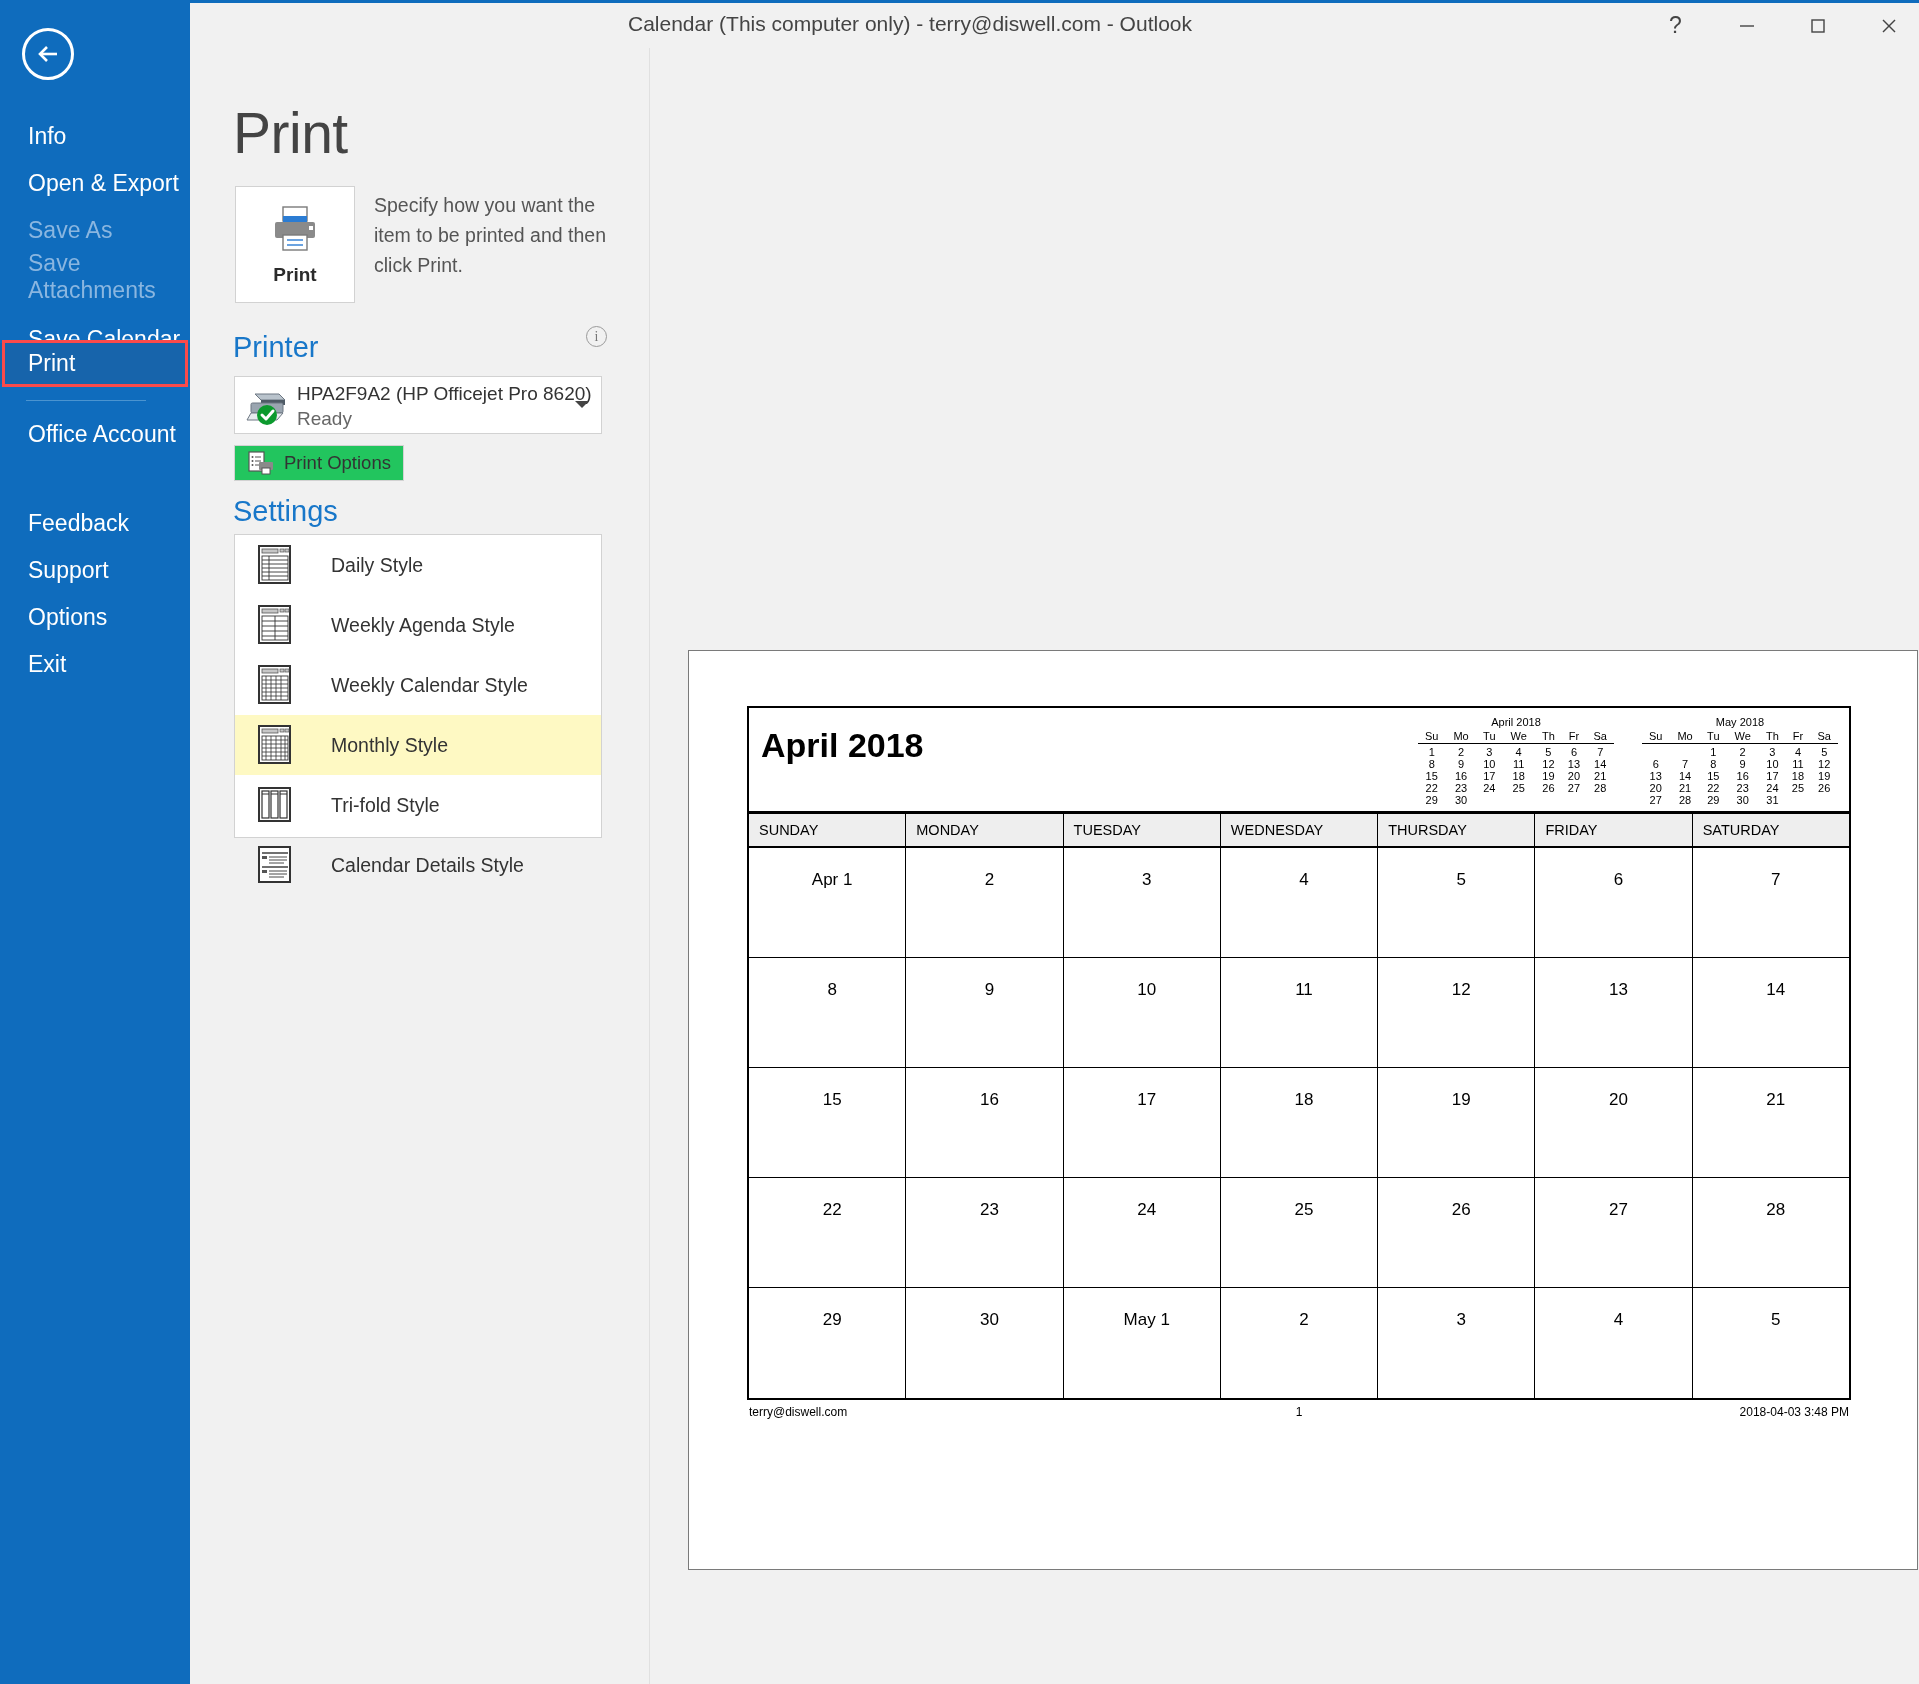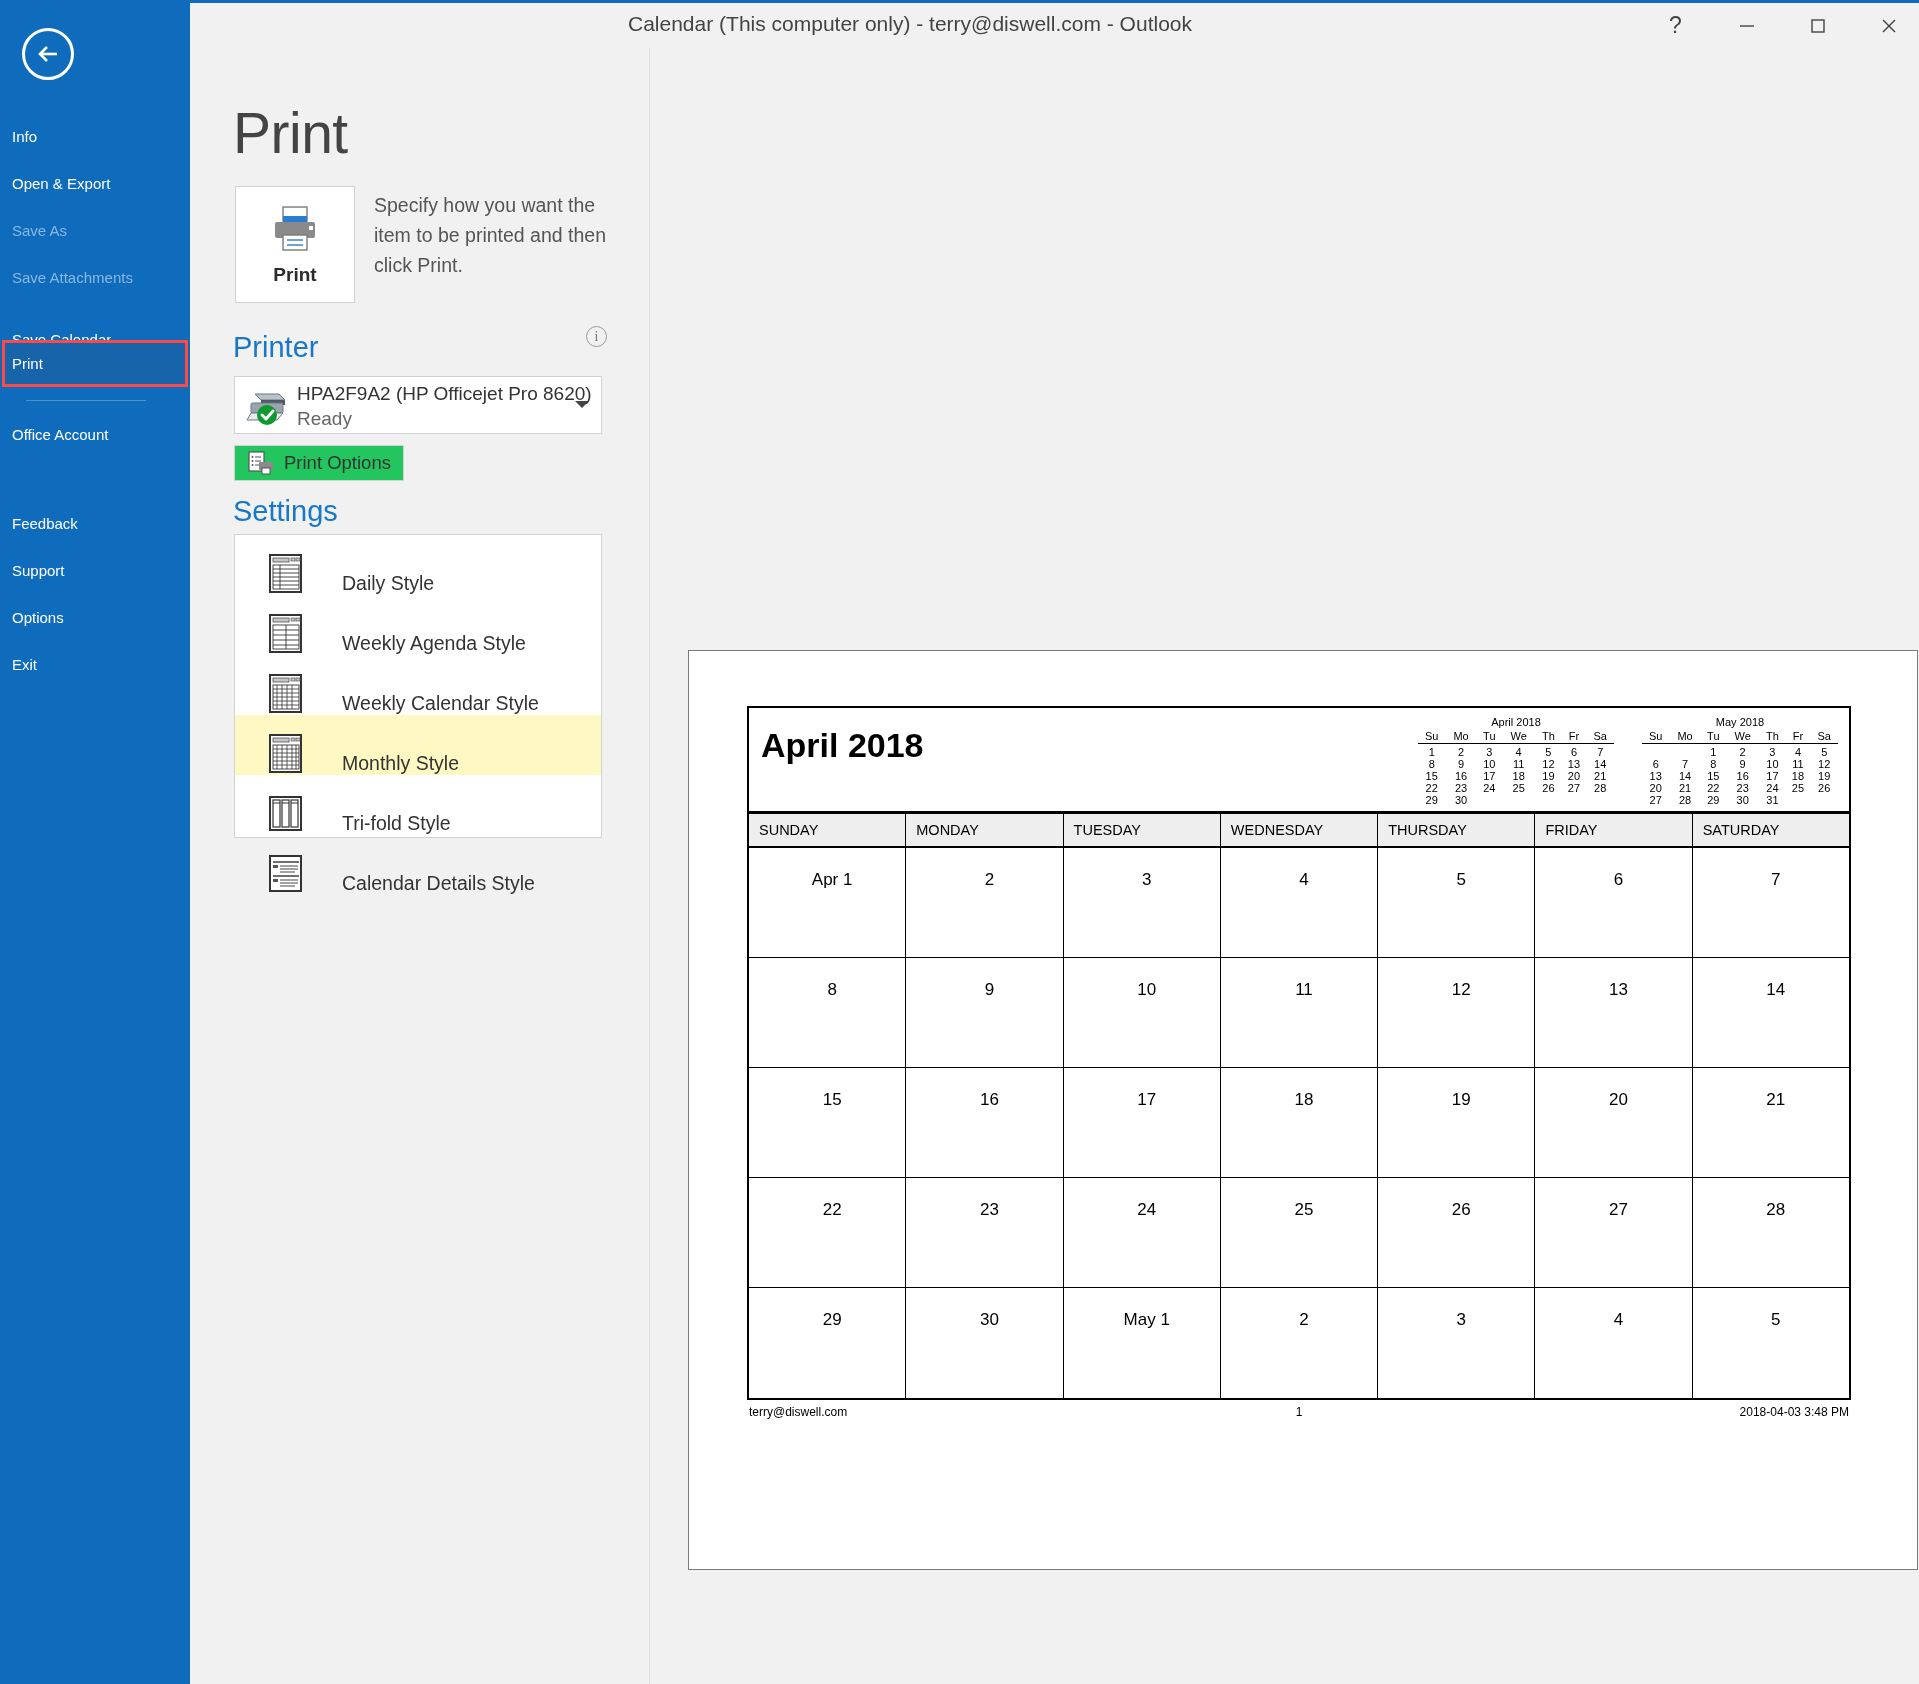--- a/index.html
+++ b/index.html
@@ -40,22 +40,22 @@
     position: absolute; left: 0; top: 0; width: 190px; height: 1684px;
     background: #0f6cbd;
   }
   #back-btn {
     position: absolute; left: 22px; top: 28px; width: 52px; height: 52px;
     border: 3px solid #ffffff; border-radius: 50%;
     display: flex; align-items: center; justify-content: center;
   }
   .nav-item {
     position: absolute; left: 0; width: 190px;
-    color: #ffffff; font-size: 15px;
-    padding-left: 12px; display: flex; align-items: center;
+    color: #ffffff; font-size: 23px;
+    padding-left: 28px; display: flex; align-items: center;
   }
   .nav-item.disabled { color: #8ab6e0; }
   .nav-item.selected { background: #1764ab; }
   .nav-item.two-line { line-height: 25px; display:block; padding-top: 2px;}
   #nav-divider {
     position: absolute; left: 26px; top: 400px; width: 120px; height: 1px;
     background: #4b94d0;
   }
   #print-highlight {
     position: absolute; left: 2px; top: 340px; width: 186px; height: 47px;
@@ -116,22 +116,22 @@
     background: #22c55e; border: 1px solid #d2d2d2;
     display: flex; align-items: center; padding-left: 13px;
   }
   #print-options-label { font-size: 18.5px; color: #333; margin-left: 10px; }
 
   #settings-list {
     position: absolute; left: 234px; top: 534px; width: 368px; height: 304px;
     background: #ffffff; border: 1px solid #d2d2d2;
   }
   .style-row {
-    position: relative; height: 60px; display: flex; align-items: flex-end;
-    padding-left: 33px;
+    position: relative; height: 60px; display: flex; align-items: center;
+    padding-left: 22px;
   }
   .style-row.active { background: #fef9c3; }
   .style-label { font-size: 19.5px; color: #333; margin-left: 38px; }
 
   
   .doc-ico { width: 36px; height: 42px; flex: 0 0 auto; }
 
   
   #preview-bg {
     position: absolute; left: 650px; top: 48px; width: 1269px; height: 1636px;

